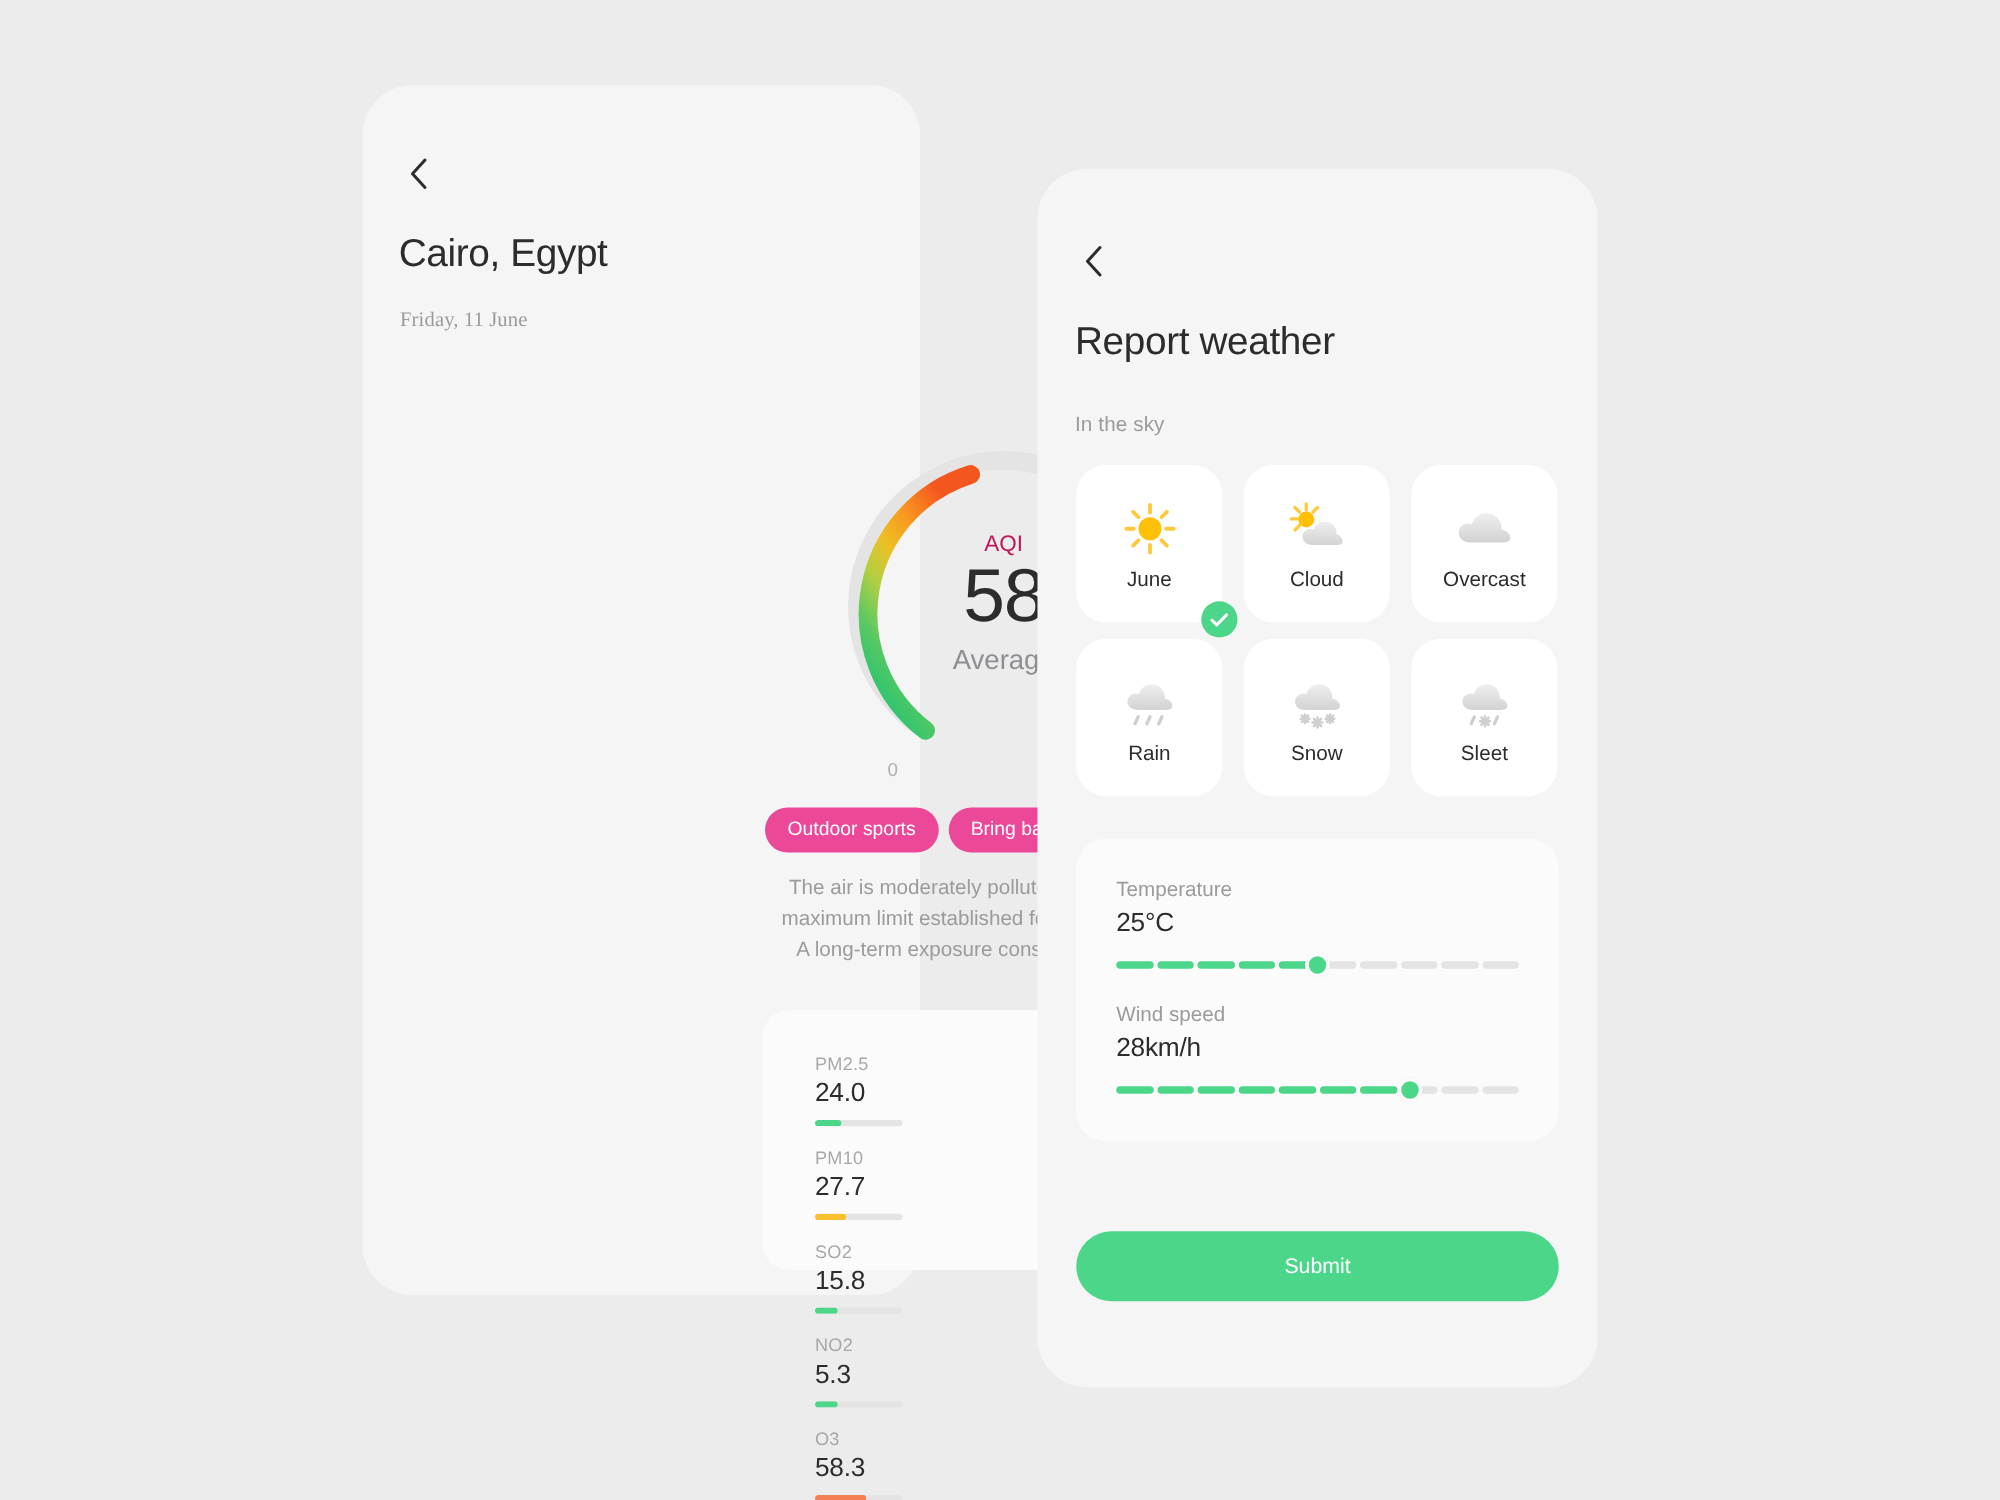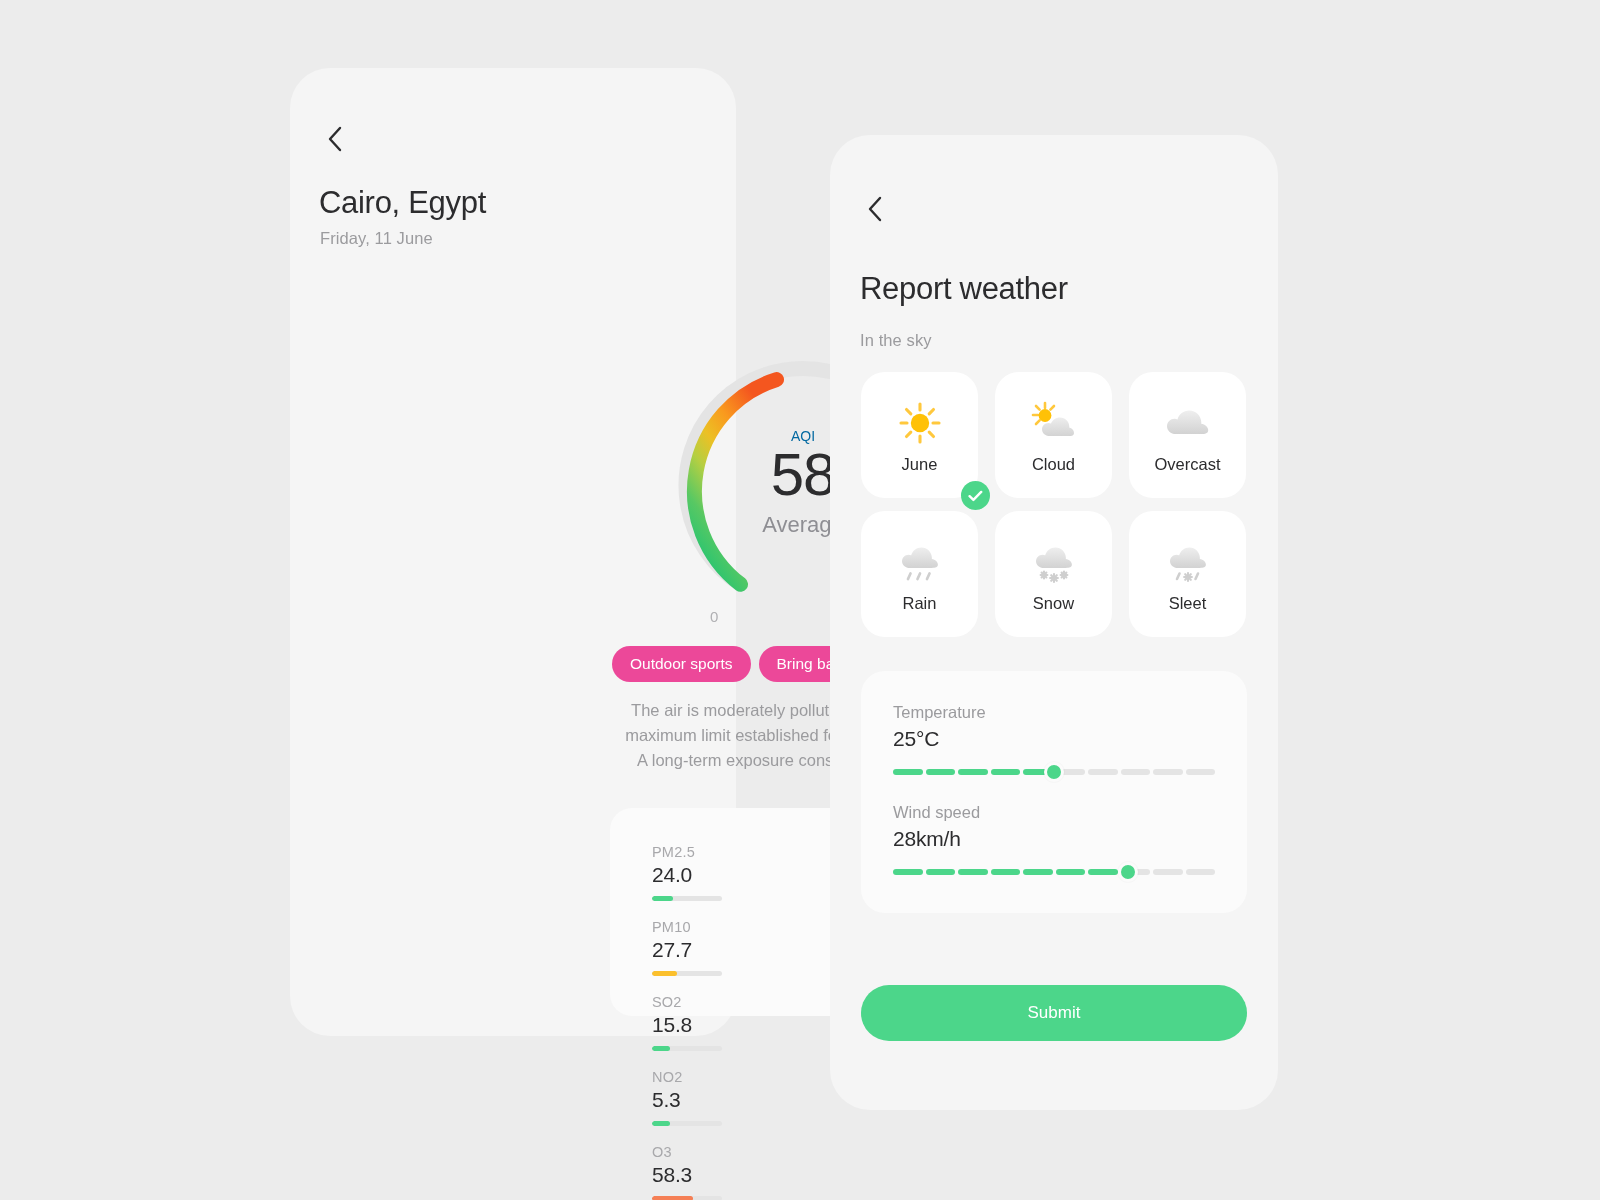--- a/index.html
+++ b/index.html
@@ -46,21 +46,21 @@
     white-space: nowrap;
   }
 
   
   .gauge-wrap { position: absolute; left: 368px; top: 285px; width: 290px; height: 270px; }
   .gauge-wrap svg { position: absolute; left: 0; top: 0; }
   .gauge-center {
     position: absolute; left: 0; top: 0; width: 290px; height: 260px;
     display: flex; flex-direction: column; align-items: center; justify-content: center;
   }
-  .gauge-label { font-size: 14px; color: #0369a1; margin-bottom: 2px; }
+  .gauge-label { font-size: 18px; color: #be185d; margin-bottom: 2px; }
   .gauge-value {
     font-size: 60px; font-weight: 400; color: #2c2c2e;
     line-height: 0.98; letter-spacing: -1px;
   }
   .gauge-status { font-size: 22px; color: #8e8e93; margin-top: 8px; }
   .gauge-min, .gauge-max {
     position: absolute; font-size: 15px; color: #b0b0b3;
   }
   .gauge-min { left: 52px;  top: 255px; }
   .gauge-max { left: 192px; top: 255px; }
@@ -187,21 +187,21 @@
 
     <div class="back-btn" style="left:28px; top:54px;">
       <span>
         <svg width="16" height="26" viewBox="0 0 16 26" fill="none">
           <path d="M13 2 L3 13 L13 24" stroke="#2c2c2e" stroke-width="2.4" stroke-linecap="round" stroke-linejoin="round"></path>
         </svg>
       </span>
     </div>
 
     <div class="screen-title" style="left:29px; top:117px;">Cairo, Egypt</div>
-    <div class="screen-sub" style="left:30px; top:161px;">Friday, 11 June</div>
+    <div class="screen-sub" style="left:30px; top:178px;font-family:Liberation Serif, serif;">Friday, 11 June</div>
 
     <div class="gauge-wrap">
       <svg width="290" height="262" viewBox="0 0 290 262">
         <defs>
           <linearGradient id="aqiGrad" x1="0.12" y1="0.93" x2="0.62" y2="0.02">
             <stop offset="0%" stop-color="#22c473"></stop>
             <stop offset="22%" stop-color="#58c863"></stop>
             <stop offset="42%" stop-color="#b5cf42"></stop>
             <stop offset="58%" stop-color="#ecc024"></stop>
             <stop offset="76%" stop-color="#f99a1e"></stop>
@@ -288,21 +288,21 @@
   <div class="phone" id="phone-right">
 
     <div class="back-btn" style="left:28px; top:57px;">
       <span>
         <svg width="16" height="26" viewBox="0 0 16 26" fill="none">
           <path d="M13 2 L3 13 L13 24" stroke="#2c2c2e" stroke-width="2.4" stroke-linecap="round" stroke-linejoin="round"></path>
         </svg>
       </span>
     </div>
 
-    <div class="screen-title" style="left:30px; top:136px;">Report weather</div>
+    <div class="screen-title" style="left:30px; top:120px;">Report weather</div>
     <div class="screen-sub" style="left:30px; top:196px;">In the sky</div>
   </div>
 
   <div class="sky-grid">
 
     <div class="sky-tile">
       <div class="sky-icon">
         <svg width="46" height="46" viewBox="0 0 46 46">
           <g stroke="#ffc83d" stroke-width="3.1" stroke-linecap="round">
             <line x1="23" y1="4" x2="23" y2="10"></line>

